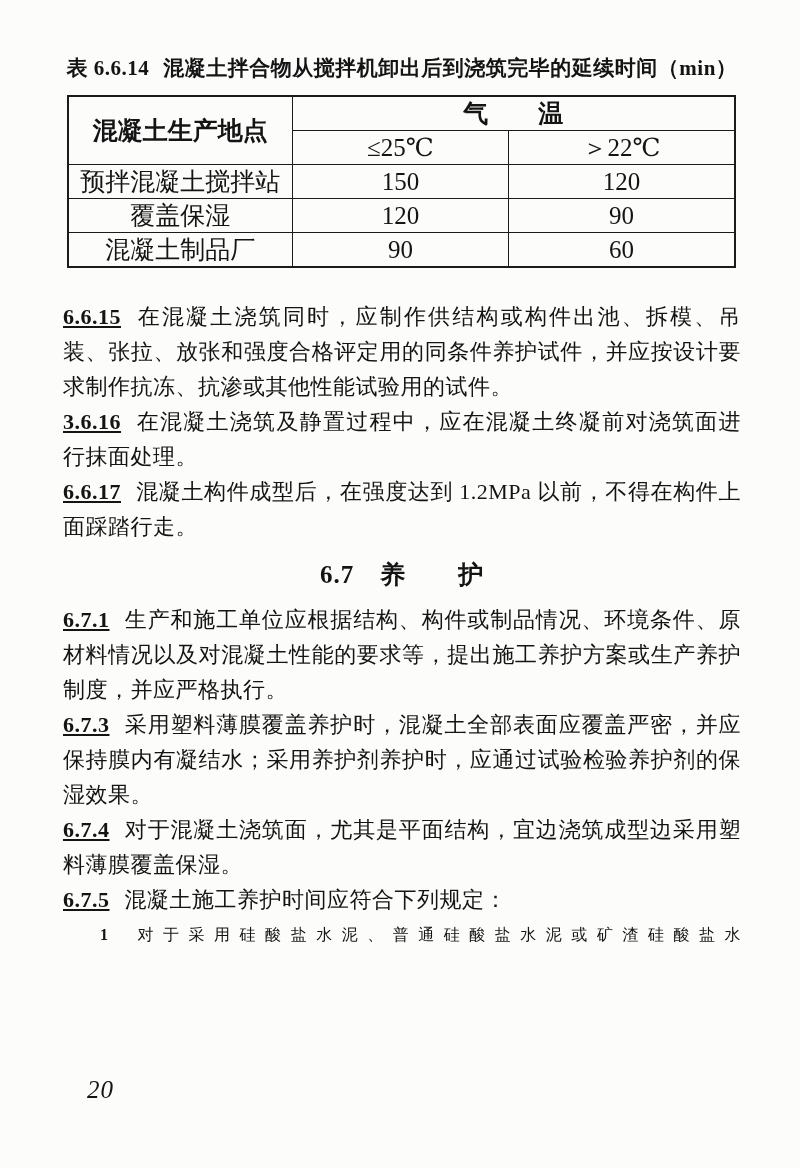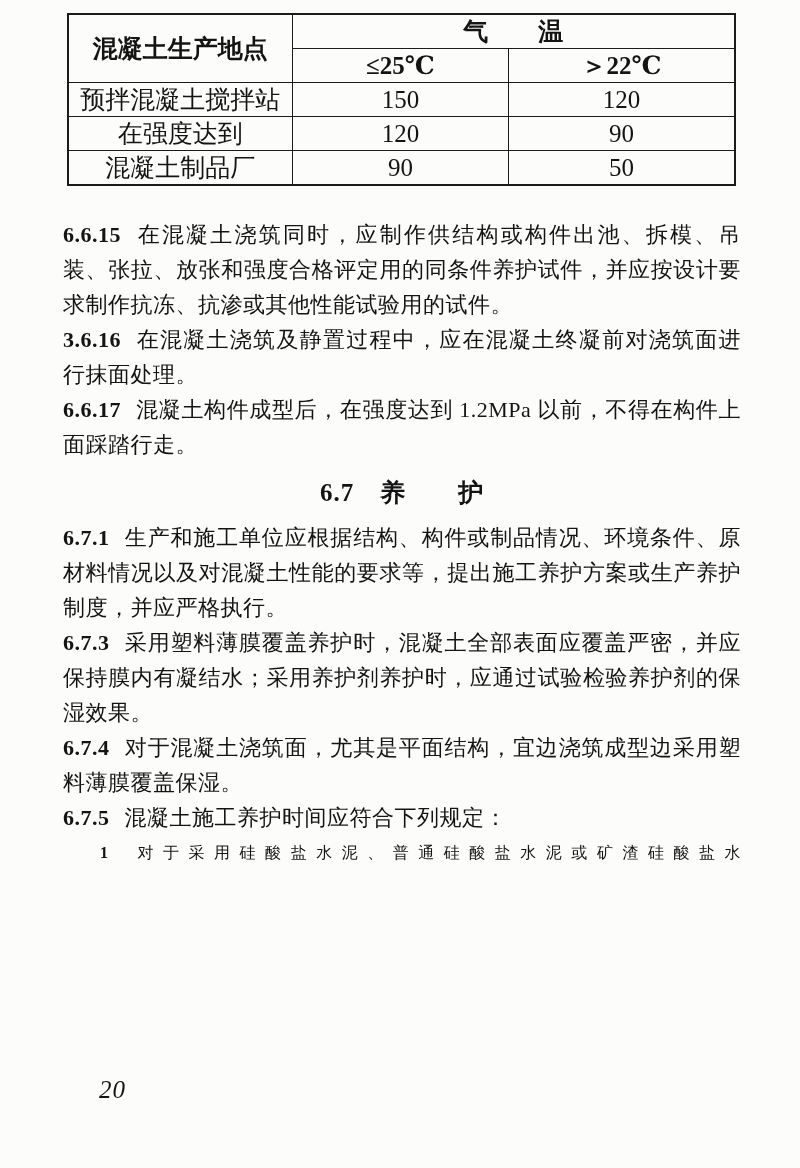--- a/index.html
+++ b/index.html
@@ -39,37 +39,38 @@
   table.spec-table td {
     border: 1.5px solid #1b1b1b;
     text-align: center;
     vertical-align: middle;
     padding: 0 4px;
   }
   .col-loc { width: 225px; }
   .col-a   { width: 217px; }
   .col-b   { width: 227px; }
   tr.hdr1 td { height: 29px; font-weight: bold; }
-  tr.hdr2 td { height: 32px; font-weight: bold; }
+  tr.hdr2 td { height: 32px; font-weight: normal; }
   tr.datarow td { height: 32px; }
   td.loc-head { font-weight: bold; }
   
   .clauses-top { margin-top: 31px; }
   p.clause {
     margin: 0;
     font-size: 22px;
     line-height: 35px;
     text-align: justify;
     text-justify: inter-character;
     letter-spacing: 0.5px;
   }
   .clause-num {
     font-weight: bold;
     margin-right: 15px;
     letter-spacing: 0.5px;
+    text-decoration: underline;
   }
   
   h2.section-heading {
     margin: 13px 0 10px 0;
     text-align: center;
     font-size: 25px;
     line-height: 35px;
     font-weight: bold;
     letter-spacing: 1px;
   }
@@ -85,31 +86,34 @@
     text-justify: inter-character;
     letter-spacing: 0.5px;
   }
   .sub-item .item-num {
     font-weight: bold;
     margin-right: 20px;
   }
   
   .page-number {
     position: absolute;
-    left: 99px; top: 1076px;
+    left: 87px; top: 1076px;
     font-size: 25px;
     font-style: italic;
     letter-spacing: 1px;
   }
 </style>
 </head>
 <body>
 
 <div class="page-inner">
 
+  <div class="table-caption">
+    <span class="cap-label">表 6.6.14</span><span>混凝土拌合物从搅拌机卸出后到浇筑完毕的延续时间（min）</span>
+  </div>
 
   <table class="spec-table">
     <colgroup>
       <col class="col-loc">
         <col class="col-a">
         <col class="col-b">
     </colgroup>
     <tbody>
       <tr class="hdr1">
         <td rowspan="2" class="loc-head">混凝土生产地点</td>
@@ -118,28 +122,28 @@
       <tr class="hdr2">
         <td>≤25℃</td>
         <td>＞22℃</td>
       </tr>
       <tr class="datarow">
         <td>预拌混凝土搅拌站</td>
         <td>150</td>
         <td>120</td>
       </tr>
       <tr class="datarow">
-        <td>在强度达到</td>
+        <td>覆盖保湿</td>
         <td>120</td>
         <td>90</td>
       </tr>
       <tr class="datarow">
         <td>混凝土制品厂</td>
         <td>90</td>
-        <td>50</td>
+        <td>60</td>
       </tr>
     </tbody>
   </table>
 
   <div class="clauses-top">
     <p class="clause">
       <span class="clause-num">6.6.15</span><span>在混凝土浇筑同时，应制作供结构或构件出池、拆模、吊装、张拉、放张和强度合格评定用的同条件养护试件，并应按设计要求制作抗冻、抗渗或其他性能试验用的试件。</span>
     </p>
     <p class="clause">
       <span class="clause-num">3.6.16</span><span>在混凝土浇筑及静置过程中，应在混凝土终凝前对浇筑面进行抹面处理。</span>

